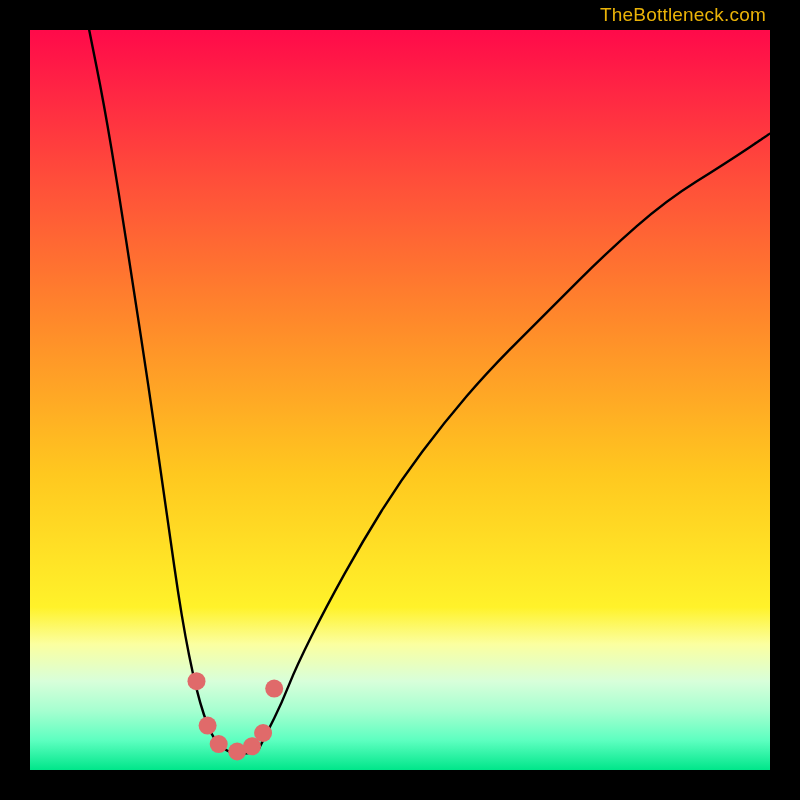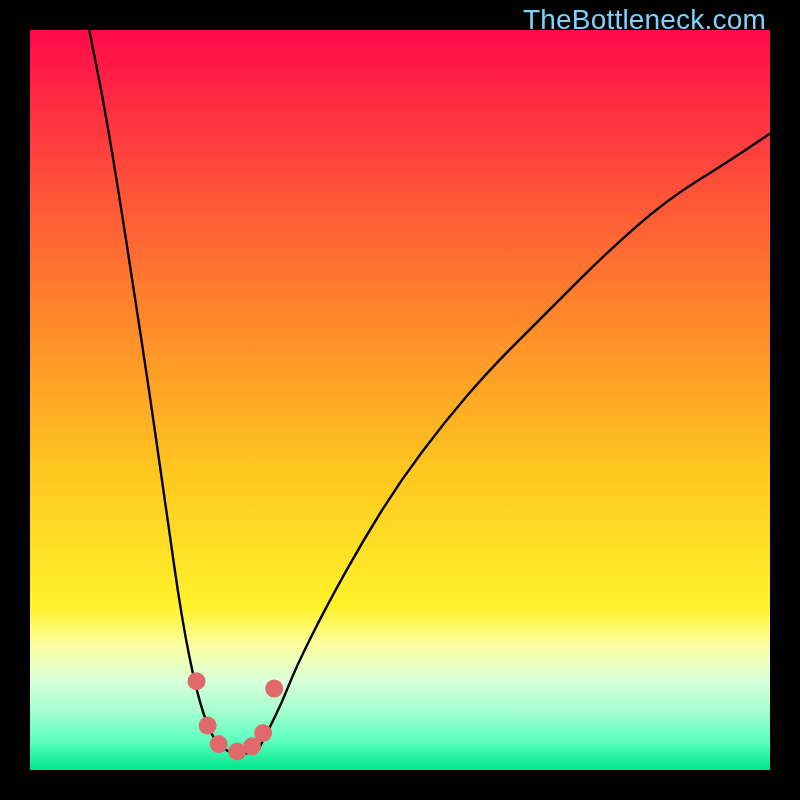--- a/index.html
+++ b/index.html
@@ -23,22 +23,22 @@
     position: absolute;
     left: 0;
     top: 0;
     width: 740px;
     height: 740px;
   }
   .watermark {
     position: absolute;
     top: 4px;
     right: 34px;
-    color: #7dd3fc;
-    font-size: 28px;
+    color: #eab308;
+    font-size: 19px;
     font-weight: 500;
     letter-spacing: 0.2px;
   }
   svg { display: block; }
 </style>
 </head>
 <body>
 
 <div class="watermark">TheBottleneck.com</div>
 

